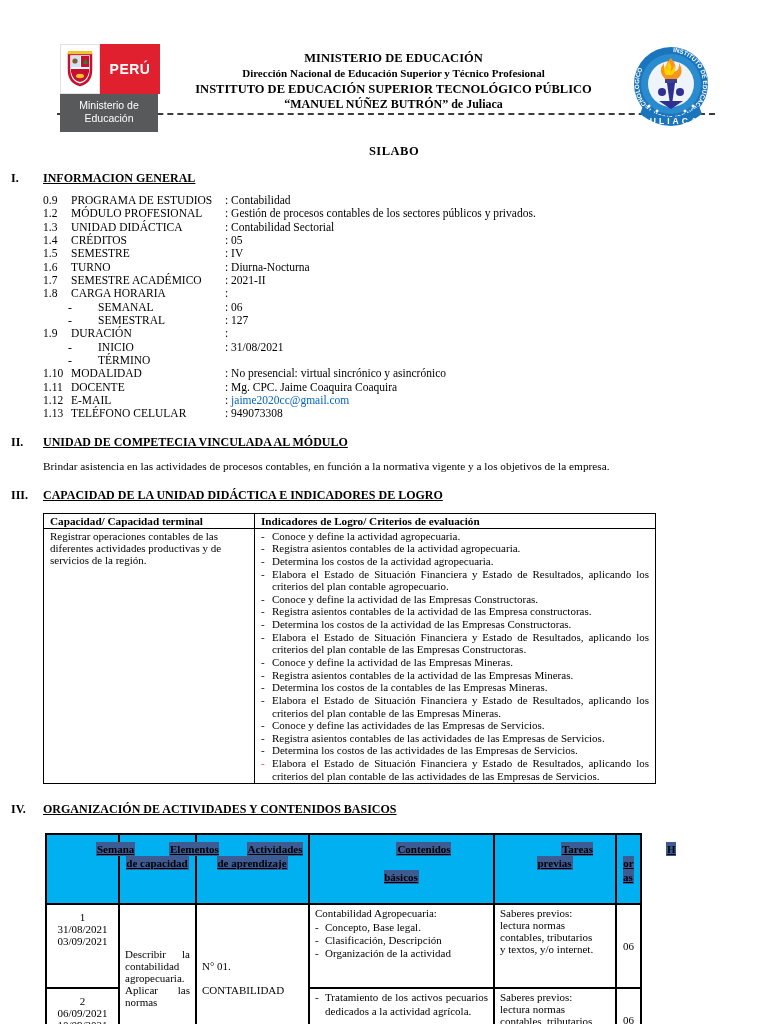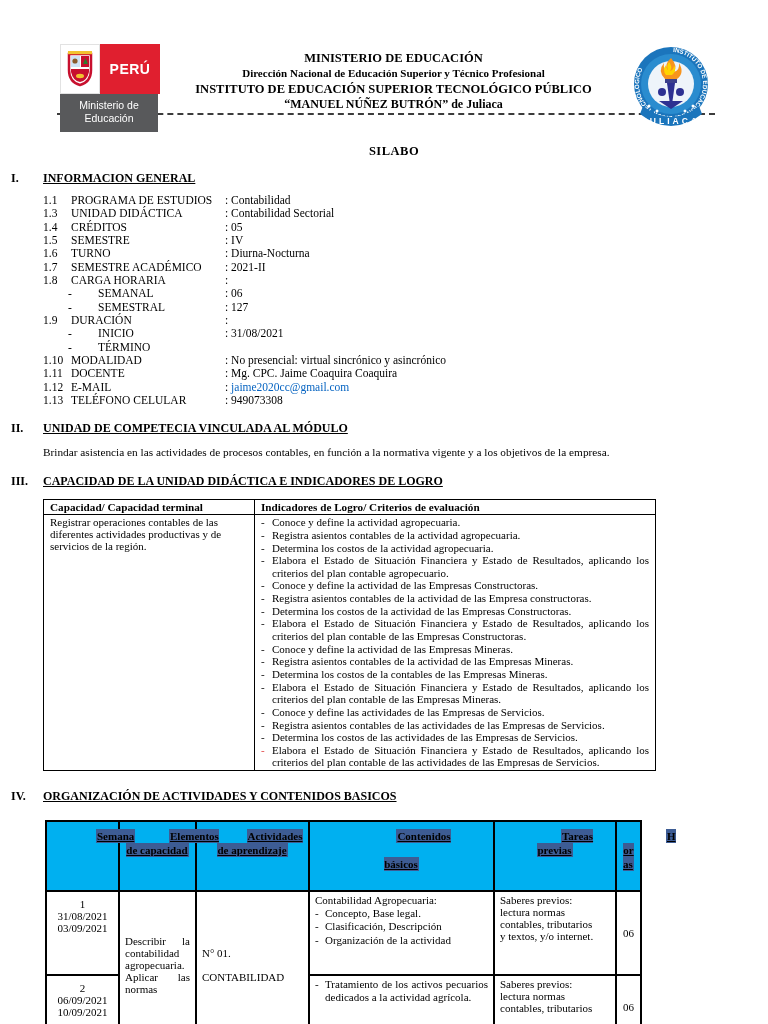--- a/index.html
+++ b/index.html
@@ -138,23 +138,28 @@
   </div>
 
   <div class="silabo">SILABO</div>
 
   <div class="sec-head" style="margin-top:12px;">
     <span class="numeral">I.</span>
     <span class="sec-title">INFORMACION GENERAL</span>
   </div>
   <div class="info-list" id="info-list">
       <div class="info-row">
-        <span class="num">1.1</span>
+        <span class="num">0.9</span>
         <span class="lbl">PROGRAMA DE ESTUDIOS</span>
         <span class="val">: Contabilidad</span>
+      </div>
+      <div class="info-row">
+        <span class="num">1.2</span>
+        <span class="lbl">MÓDULO PROFESIONAL</span>
+        <span class="val">: Gestión de procesos contables de los sectores públicos y privados.</span>
       </div>
       <div class="info-row">
         <span class="num">1.3</span>
         <span class="lbl">UNIDAD DIDÁCTICA</span>
         <span class="val">: Contabilidad Sectorial</span>
       </div>
       <div class="info-row">
         <span class="num">1.4</span>
         <span class="lbl">CRÉDITOS</span>
         <span class="val">: 05</span>

